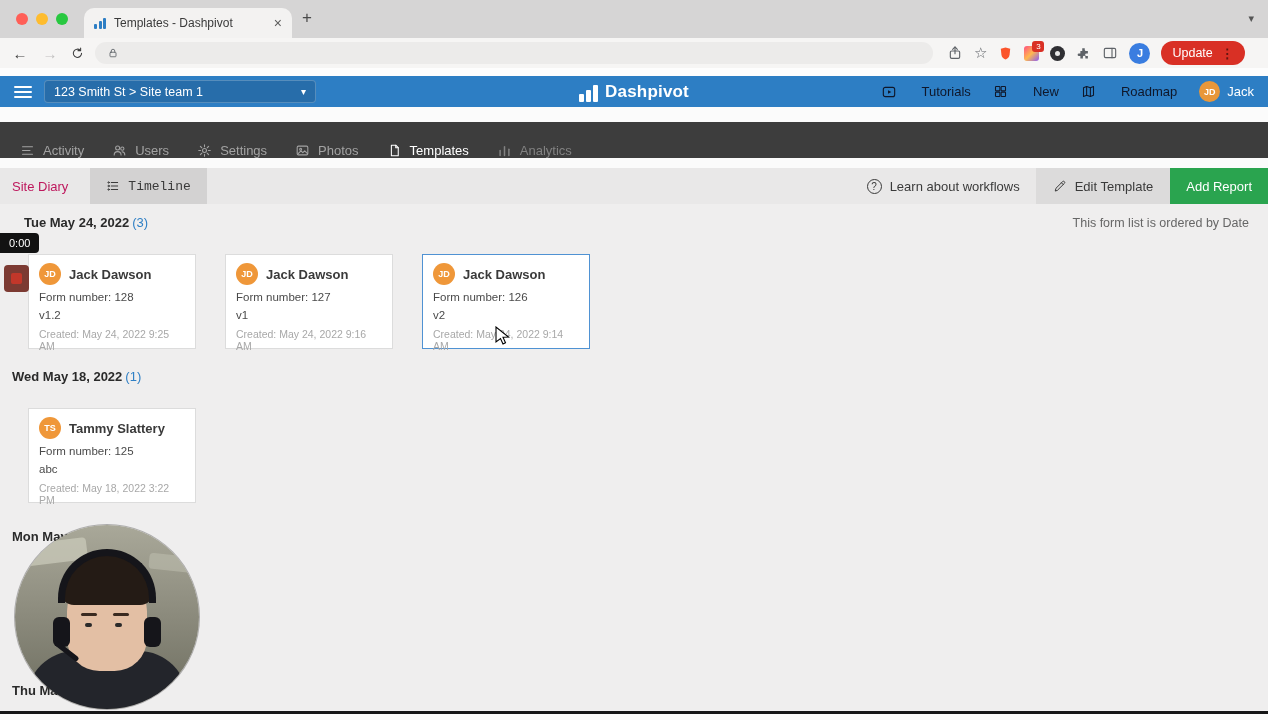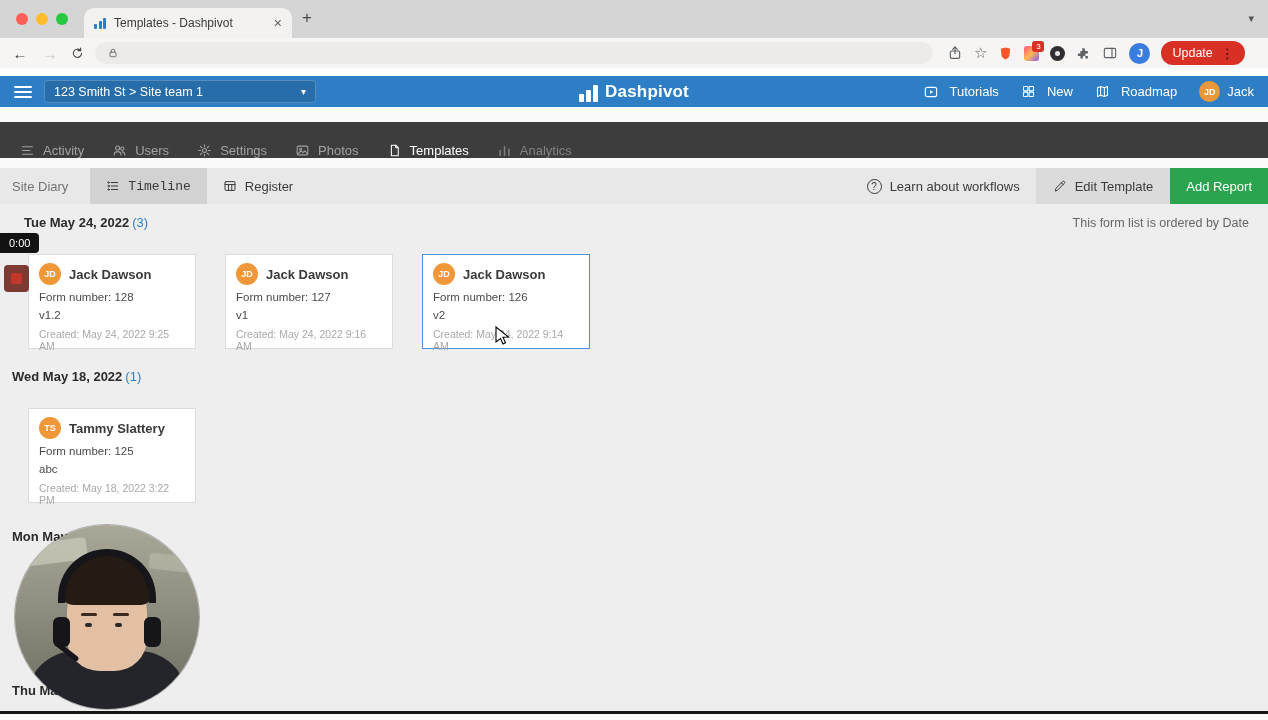--- a/index.html
+++ b/index.html
@@ -41,37 +41,37 @@
   
   .app-header { position:relative; height:31px; background:#2d7ec4; display:flex; align-items:center; padding:0 14px; gap:12px; }
   .hamburger { width:18px; display:flex; flex-direction:column; gap:3px; }
   .hamburger i { display:block; height:2px; background:#fff; border-radius:1px; }
   .site-selector { width:272px; height:23px; background:#276daa; border:1px solid rgba(255,255,255,.22); border-radius:4px; display:flex; align-items:center; justify-content:space-between; padding:0 9px; color:#fff; font-size:12.5px; }
   .brand { position:absolute; left:50%; transform:translateX(-50%); display:flex; align-items:flex-end; gap:7px; }
   .brand-bars { display:flex; align-items:flex-end; gap:2px; height:17px; }
   .brand-bars i { display:block; width:5px; background:#fff; border-radius:1px; }
   .brand-name { color:#fff; font-size:17px; font-weight:bold; letter-spacing:.2px; }
   .hdr-right { margin-left:auto; display:flex; align-items:center; gap:22px; }
-  .hdr-item { display:flex; align-items:center; gap:11px; color:#ffffff; font-size:13px; }
+  .hdr-item { display:flex; align-items:center; gap:25px; color:#0f172a; font-size:13px; }
   .user-chip { display:flex; align-items:center; gap:7px; }
   .user-avatar { width:21px; height:21px; border-radius:50%; background:#e8973a; color:#fff; font-size:9px; font-weight:bold; display:flex; align-items:center; justify-content:center; }
   .user-name { color:#fff; font-size:13px; }
 
   .gap1 { height:15px; background:#fbfbfb; }
   .gap2 { height:10px; background:#fbfbfb; }
 
   
   .dark-nav { height:36px; background:#3d3d3d; display:flex; align-items:flex-end; padding-left:6px; }
   .dn-item { display:flex; align-items:center; gap:8px; padding:0 14px; color:#a3a3a3; font-size:13px; }
   .dn-item.active { color:#fff; }
   .dn-item.dim { color:#828282; }
 
   
   .subnav { height:36px; background:#e9e8e8; display:flex; align-items:stretch; }
-  .sd-label { align-self:center; margin:0 22px 0 12px; font-size:13px; color:#737373; }
+  .sd-label { align-self:center; margin:0 22px 0 12px; font-size:13px; color:#be185d; }
   .subtab { display:flex; align-items:center; gap:8px; padding:0 16px; font-size:13px; color:#3a3a3a; }
   .subtab.active { background:#d3d2d2;font-family:Liberation Mono, monospace; }
   .sn-right { margin-left:auto; display:flex; align-items:stretch; }
   .learn { display:flex; align-items:center; gap:8px; padding:0 16px; font-size:13px; color:#3a3a3a; }
   .qcircle { width:15px; height:15px; border:1.4px solid #3a3a3a; border-radius:50%; font-size:10px; display:inline-flex; align-items:center; justify-content:center; color:#3a3a3a; }
   .edit-btn { display:flex; align-items:center; gap:8px; padding:0 17px; font-size:13px; color:#3a3a3a; background:#dcdbdb; }
   .add-btn { display:flex; align-items:center; padding:0 16px; font-size:13px; color:#fff; background:#2aa44f; }
 
   
   .content { position:relative; height:516px; background:#efeeee; overflow:hidden; }
@@ -324,31 +324,20 @@
           <svg class="oic" width="14" height="14" viewBox="0 0 24 24">
             <line x1="9" y1="6" x2="20" y2="6"></line>
             <line x1="9" y1="12" x2="20" y2="12"></line>
             <line x1="9" y1="18" x2="20" y2="18"></line>
             <circle cx="4.5" cy="6" r="1.2"></circle>
             <circle cx="4.5" cy="12" r="1.2"></circle>
             <circle cx="4.5" cy="18" r="1.2"></circle>
           </svg>
         </span>
       <span>Timeline</span>
-    </span>
-    <span class="subtab">
-      <span class="svgic">
-          <svg class="oic" width="14" height="14" viewBox="0 0 24 24">
-            <rect x="3.5" y="4.5" width="17" height="15" rx="1.5"></rect>
-            <line x1="3.5" y1="9.5" x2="20.5" y2="9.5"></line>
-            <line x1="9.5" y1="9.5" x2="9.5" y2="19.5"></line>
-            <line x1="15" y1="9.5" x2="15" y2="19.5"></line>
-          </svg>
-        </span>
-      <span>Register</span>
     </span>
     <div class="sn-right">
       <span class="learn">
         <span class="qcircle">?</span>
         <span>Learn about workflows</span>
       </span>
       <span class="edit-btn">
         <span class="svgic">
             <svg class="oic" width="14" height="14" viewBox="0 0 24 24">
               <path d="M4 20l1-4L16.5 4.5a2.1 2.1 0 0 1 3 3L8 19z"></path>

